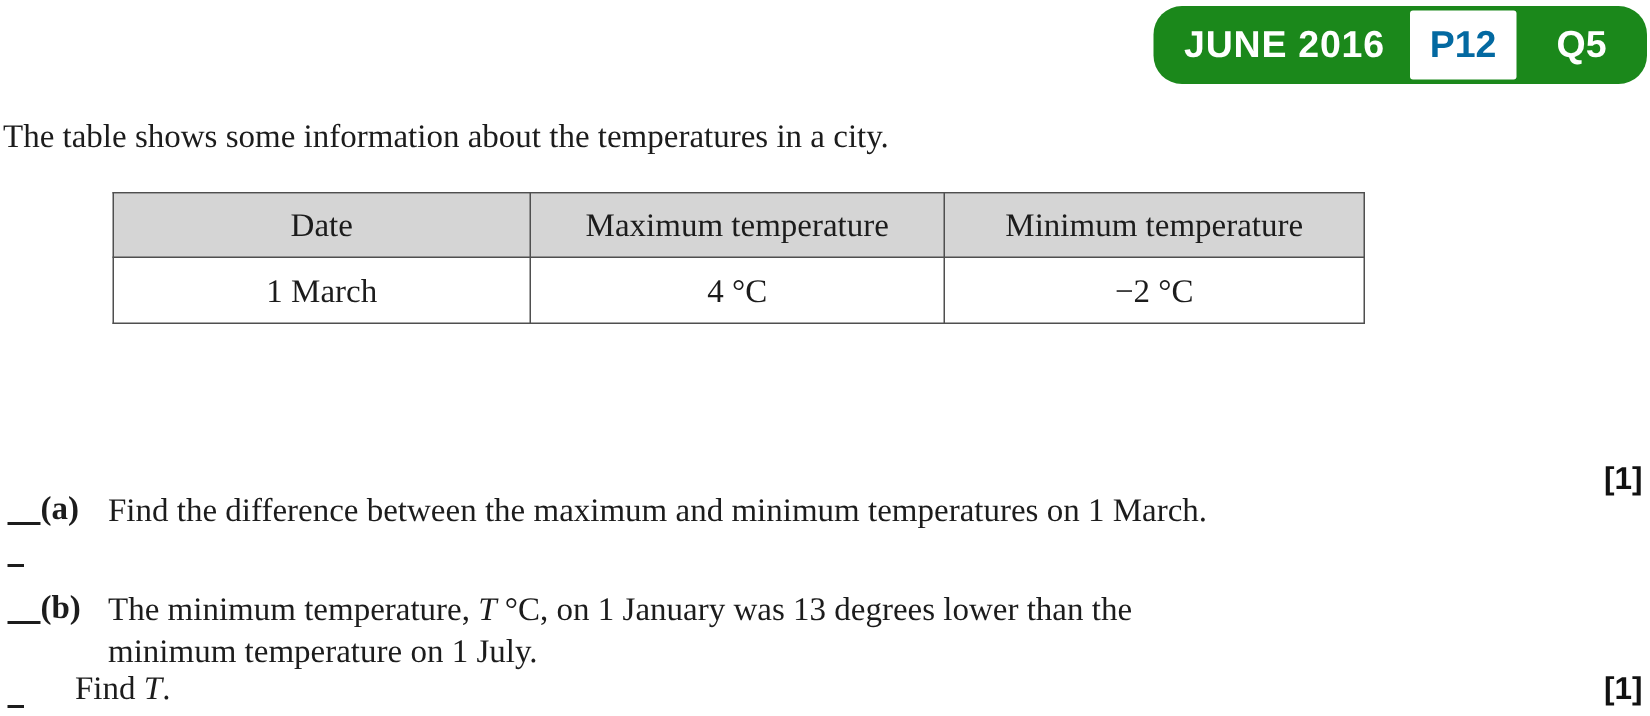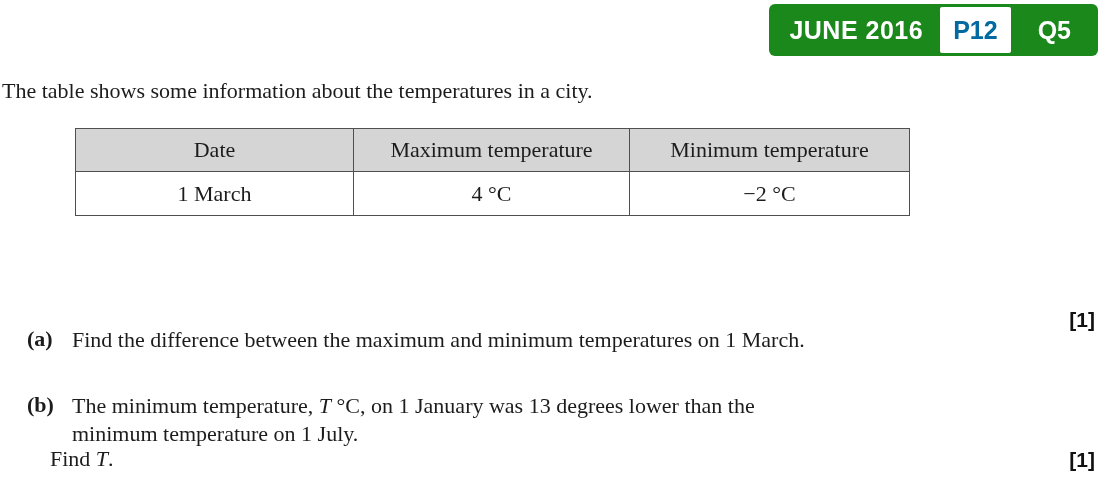--- a/index.html
+++ b/index.html
@@ -8,21 +8,21 @@
     background:#ffffff; overflow:hidden;
     font-family:"Liberation Serif","DejaVu Serif",serif;
     color:#1c1c1c;
   }
   .page { position:absolute; inset:0; }
 
   
   .badge {
     position:absolute; top:4px; right:2px; height:52px;
     display:flex; align-items:center;
-    background:#1b881b; border-radius:6px;
+    background:#1b881b; border-radius:19px;
     font-family:"Liberation Sans","DejaVu Sans",sans-serif;
     font-weight:700; font-size:25px; color:#ffffff;
   }
   .badge-session { padding:0 16px 0 20px; letter-spacing:0.5px; }
   .badge-paper {
     background:#ffffff; color:#0369a1; border-radius:2px;
     height:46px; display:flex; align-items:center;
     padding:0 13px; margin:0 1px;
   }
   .badge-q { padding:0 27px 0 26px; }
@@ -37,21 +37,21 @@
   }
   .tbl th, .tbl td { border:1.6px solid #4f4f4f; text-align:center; padding:0 6px; }
   .tbl th { background:#d5d5d5; font-weight:normal; height:42px;margin-top:12px; }
   .tbl td { height:43px; }
   .tbl .c1 { width:265px; }
   .tbl .c2 { width:263px; }
   .tbl .c3 { width:267px; }
 
   .it { font-style:italic; }
 
-  .qrow { position:absolute; left:5px; font-size:22px; white-space:pre-wrap; }
+  .qrow { position:absolute; left:5px; font-size:22px; white-space:pre-wrap;text-decoration:underline; }
   .qlabel { display:inline-block; width:45px; font-weight:700; vertical-align:top; }
   .qtext  { display:inline-block; vertical-align:top; max-width:990px; line-height:28px; }
 
   .marks {
     position:absolute; right:5px;
     font-family:"Liberation Sans","DejaVu Sans",sans-serif;
     font-weight:700; font-size:21px; color:#111111;
   }
   .find { position:absolute; left:50px; top:446px; font-size:22px; }
 </style>

